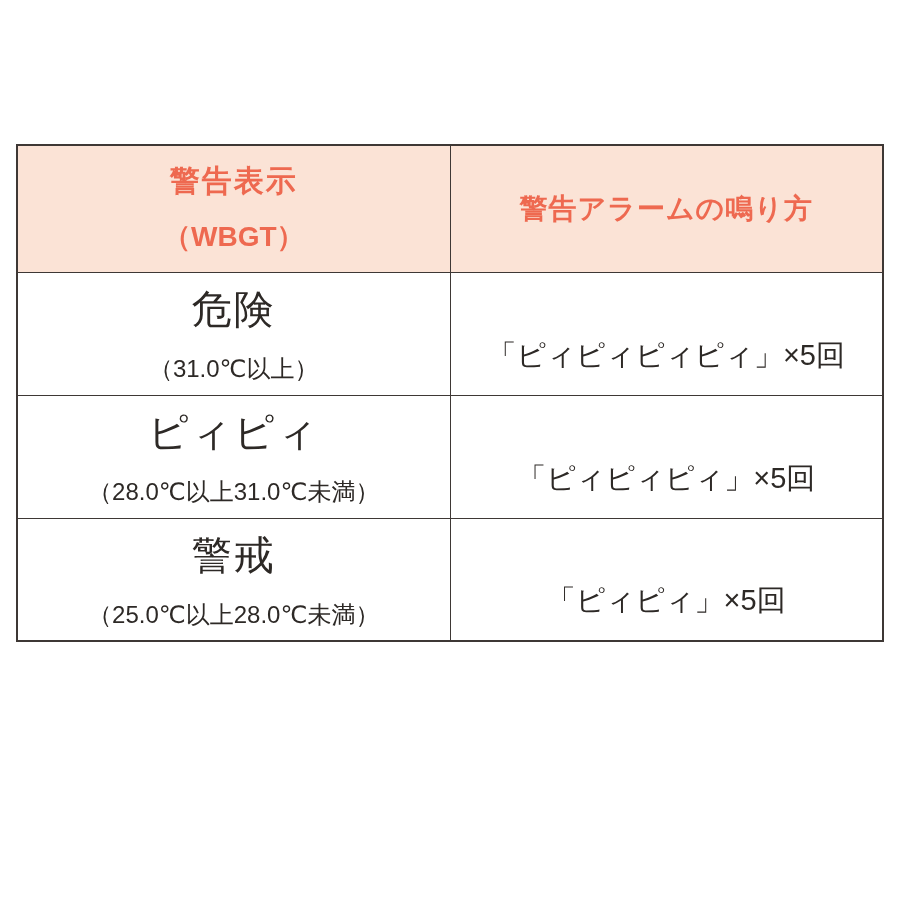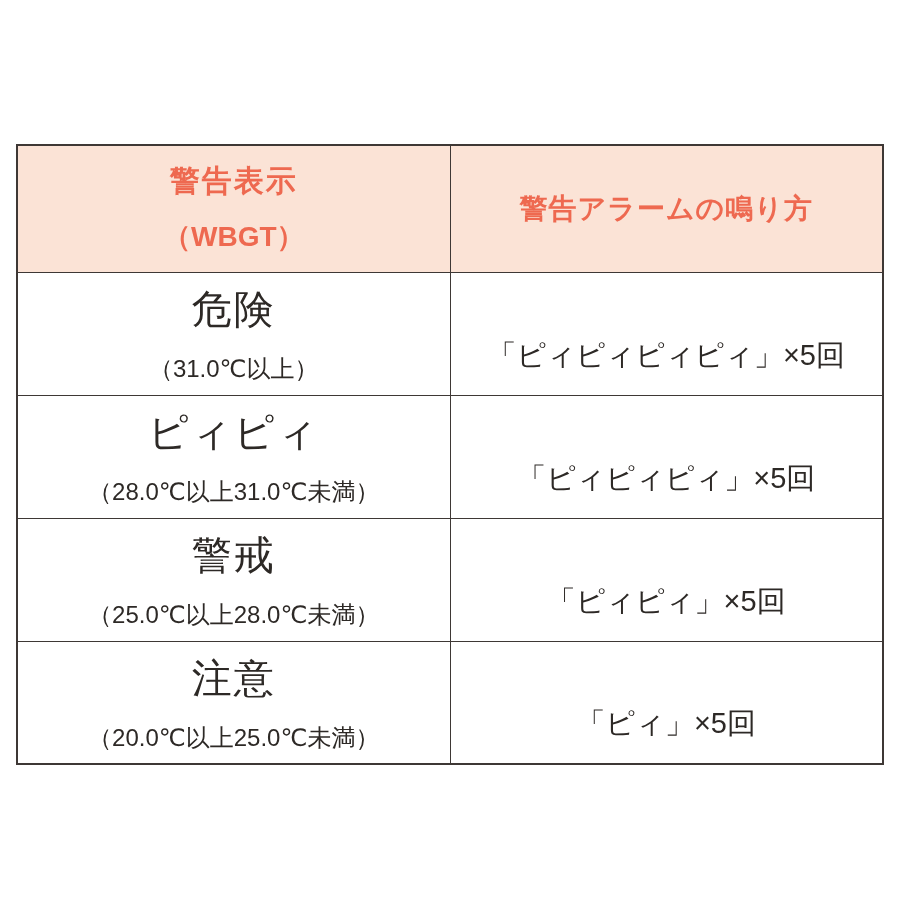--- a/index.html
+++ b/index.html
@@ -131,26 +131,15 @@
         <td>
           <div class="cell-stack">
             <div class="level-name">警戒</div>
             <div class="level-range">（25.0℃以上28.0℃未満）</div>
           </div>
         </td>
         <td>
           <div class="alarm-text">「ピィピィ」×5回</div>
         </td>
       </tr>
-      <tr>
-        <td>
-          <div class="cell-stack">
-            <div class="level-name">注意</div>
-            <div class="level-range">（20.0℃以上25.0℃未満）</div>
-          </div>
-        </td>
-        <td>
-          <div class="alarm-text">「ピィ」×5回</div>
-        </td>
-      </tr>
     </tbody>
   </table>
 </div>
 
 </body></html>

